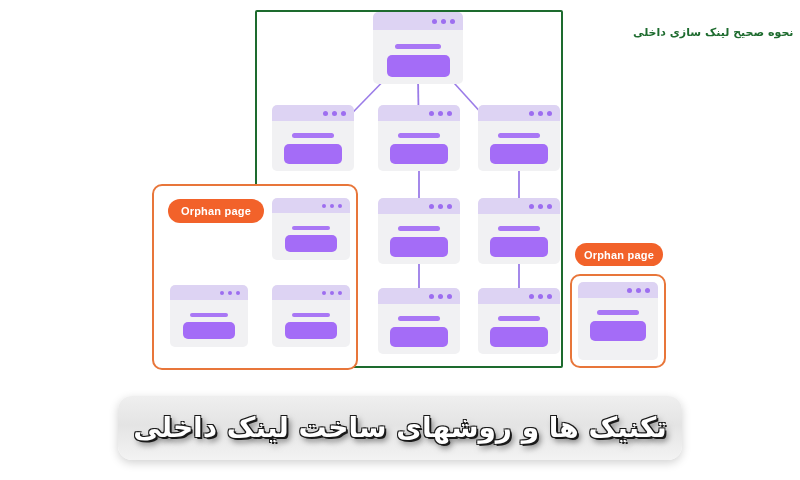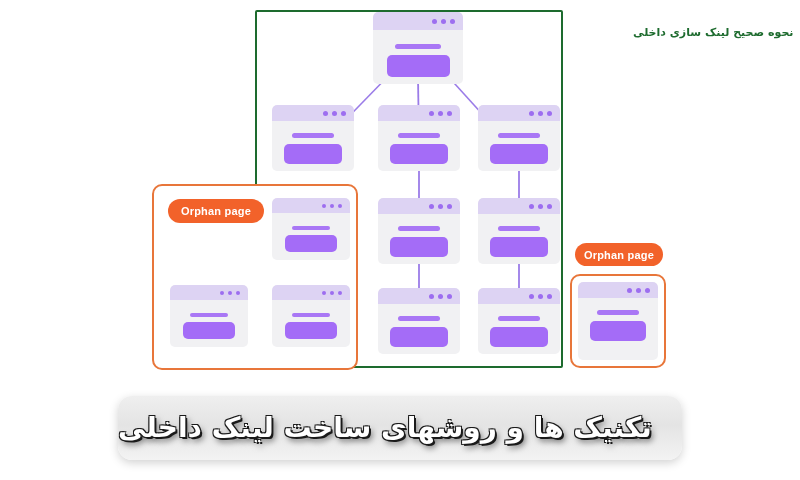--- a/index.html
+++ b/index.html
@@ -42,21 +42,21 @@
     font-family:"DejaVu Sans", sans-serif;
     direction:rtl;text-align:right;white-space:nowrap;
   }
 
   
   #banner{
     position:absolute;left:118px;top:396px;width:564px;height:64px;
     border-radius:14px;
     background:linear-gradient(180deg,#efefef 0%,#e4e4e4 45%,#f3f3f3 100%);
     box-shadow:0 3px 10px rgba(0,0,0,.18);
-    display:flex;align-items:center;justify-content:flex-start;
+    display:flex;align-items:center;justify-content:center;
   }
   #banner .btxt{
     color:#ffffff;font-weight:bold;font-size:28px;
     font-family:"DejaVu Sans", sans-serif;
     direction:rtl;white-space:nowrap;line-height:1;
     text-shadow:
       2px 2px 0 #1a1a1a, -1px -1px 0 #1a1a1a,
       1px -1px 0 #1a1a1a, -1px 1px 0 #1a1a1a,
       3px 4px 6px rgba(0,0,0,.55);
   }

